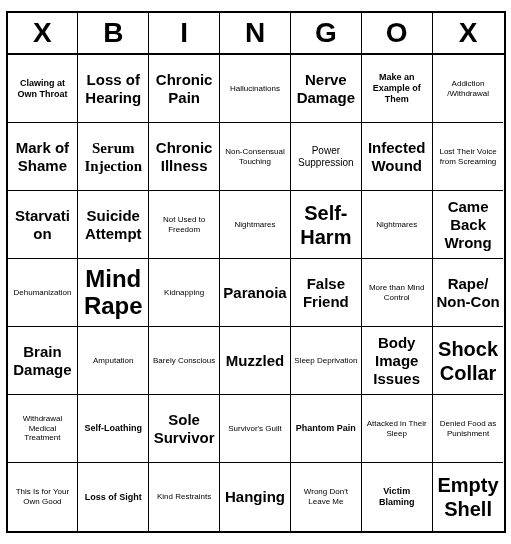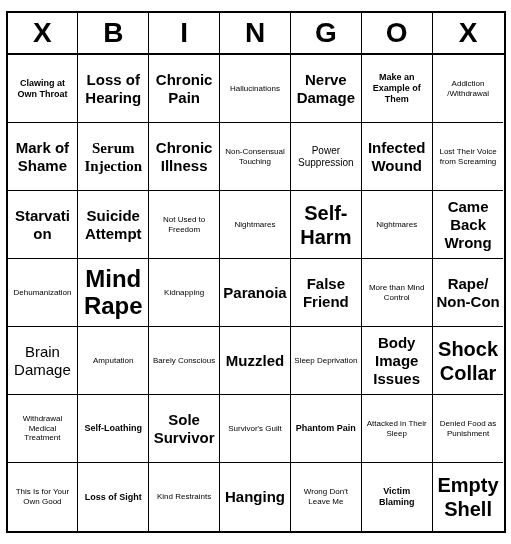--- a/index.html
+++ b/index.html
@@ -104,21 +104,21 @@
       <div class="cell cell-xlarge">Self-Harm</div>
       <div class="cell" style="font-size: 8px;">Nightmares</div>
       <div class="cell cell-medium" style="font-weight: bold;">Came Back Wrong</div>
       <div class="cell" style="font-size: 8px;">Dehumanization</div>
       <div class="cell cell-xxlarge" style="line-height: 1.1;">Mind Rape</div>
       <div class="cell" style="font-size: 8px;">Kidnapping</div>
       <div class="cell cell-medium" style="font-weight: bold;">Paranoia</div>
       <div class="cell cell-medium" style="font-weight: bold;">False Friend</div>
       <div class="cell" style="font-size: 8px;">More than Mind Control</div>
       <div class="cell cell-medium" style="font-weight: bold;">Rape/ Non-Con</div>
-      <div class="cell cell-medium" style="font-weight: normal;">Brain Damage</div>
+      <div class="cell cell-medium" style="font-weight: bold;">Brain Damage</div>
       <div class="cell" style="font-size: 8px;">Amputation</div>
       <div class="cell" style="font-size: 8px;">Barely Conscious</div>
       <div class="cell cell-medium" style="font-weight: bold;">Muzzled</div>
       <div class="cell" style="font-size: 8px;">Sleep Deprivation</div>
       <div class="cell cell-medium" style="font-weight: bold;">Body Image Issues</div>
       <div class="cell cell-xlarge">Shock Collar</div>
       <div class="cell" style="font-size: 8px;">Withdrawal Medical Treatment</div>
       <div class="cell cell-bold" style="font-size: 9px;">Self-Loathing</div>
       <div class="cell cell-medium" style="font-weight: bold;">Sole Survivor</div>
       <div class="cell" style="font-size: 8px;">Survivor's Guilt</div>

